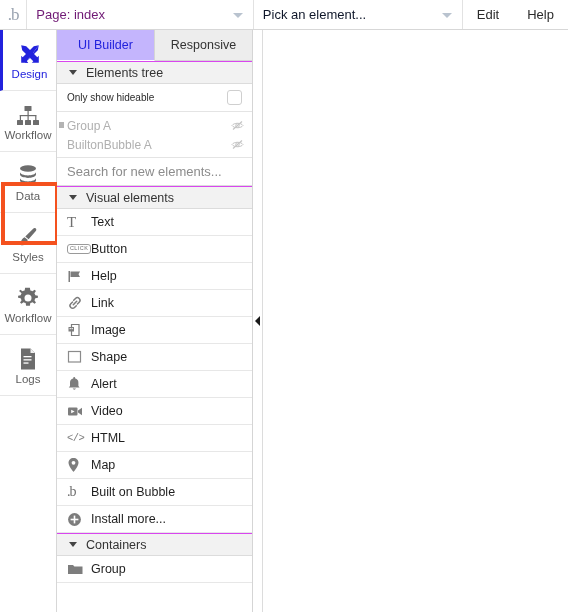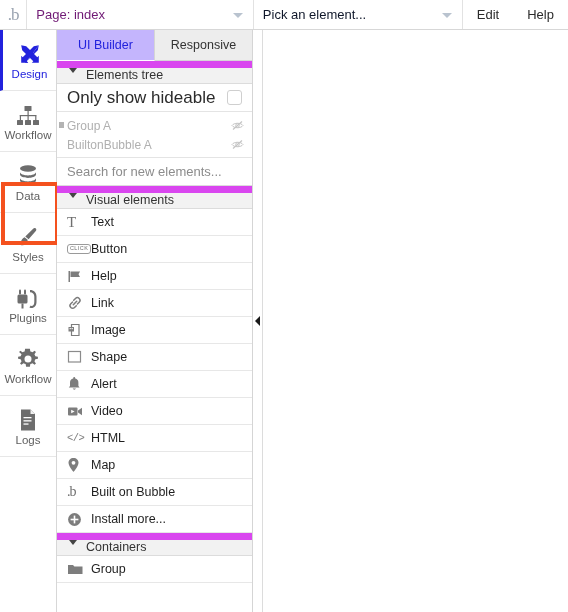--- a/index.html
+++ b/index.html
@@ -172,24 +172,24 @@
     background: #c4b5fd;
     color: #2222dd;
     border-bottom: 1px solid #ffffff;
     margin-bottom: -1px;
   }
 
   .section-head {
     height: 23px;
     min-height: 23px;
     display: flex;
-    align-items: flex-start;
+    align-items: center;
     background: #f2f2f2;
     border-bottom: 1px solid #dcdcdc;
-    border-top: 7px solid #d946ef;
+    border-top: 1px solid #d946ef;
     font-size: 12.5px;
     color: #333;
     padding-left: 12px;
     box-sizing: border-box;
   }
   .section-head .tri {
     width: 0; height: 0;
     border-left: 4.5px solid transparent;
     border-right: 4.5px solid transparent;
     border-top: 5px solid #444;
@@ -197,21 +197,21 @@
   }
 
   .opt-row {
     height: 28px;
     min-height: 28px;
     display: flex;
     align-items: center;
     padding: 0 10px 0 10px;
     border-bottom: 1px solid #e4e4e4;
     box-sizing: border-box;
-    font-size: 17px;
+    font-size: 10px;
     color: #2b2b2b;
   }
   .opt-row .spacer { flex: 1; }
   .cbox {
     width: 15px;
     height: 15px;
     border: 1px solid #cfcfcf;
     border-radius: 3px;
     background: #fff;
     box-sizing: border-box;
@@ -425,34 +425,20 @@
           <svg width="24" height="24" viewBox="0 0 24 24">
             <g fill="#6d6d6d">
               <path d="M19.5 3.3 C20.4 4 20.6 5 20 5.7 L12.6 14.2 L9.3 11.4 L17.4 3.6 C18.1 2.9 18.8 2.8 19.5 3.3 Z"></path>
               <path d="M8.6 12.2 L11.9 15 L9.6 18.6 C8.7 20 6.8 20.7 5.3 20.2 C4 19.8 3.4 19 3.6 18.6 C4.2 18.2 4.7 17.5 5 16.5 C5.5 14.8 6.8 13 8.6 12.2 Z"></path>
             </g>
           </svg>
         </span>
         <span class="rail-label">Styles</span>
       </div>
 
-      <div class="rail-item">
-        <span class="rail-ico">
-          <svg width="24" height="22" viewBox="0 0 24 22">
-            <g fill="#6d6d6d">
-              <rect x="3" y="1.5" width="2" height="5" rx="1"></rect>
-              <rect x="8" y="1.5" width="2" height="5" rx="1"></rect>
-              <rect x="1.5" y="6.5" width="10" height="9" rx="1.5"></rect>
-              <rect x="5.5" y="15.5" width="2" height="5"></rect>
-              <path d="M14 2 C17.8 2 20.5 4.5 20.5 8.5 L20.5 14 C20.5 17.5 18.5 20 15.5 20 C14.3 20 13.4 19.4 13.4 19.4 L14.6 17.6 C14.6 17.6 15 18 15.5 18 C17.1 18 18.3 16.4 18.3 14 L18.3 8.5 C18.3 5.8 16.6 4.2 14 4.2 Z"></path>
-            </g>
-          </svg>
-        </span>
-        <span class="rail-label">Plugins</span>
-      </div>
 
       <div class="rail-item">
         <span class="rail-ico">
           <svg width="24" height="24" viewBox="0 0 24 24">
             <g fill="#6d6d6d">
               <path d="M12 1.8 l1.9 0 .45 2.6 a7.8 7.8 0 0 1 2.1.88 l2.15-1.52 1.35 1.35 -1.52 2.15 a7.8 7.8 0 0 1 .88 2.1 l2.6.45 0 1.9 -2.6.45 a7.8 7.8 0 0 1 -.88 2.1 l1.52 2.15 -1.35 1.35 -2.15-1.52 a7.8 7.8 0 0 1 -2.1.88 l-.45 2.6 -1.9 0 -1.9 0 -.45-2.6 a7.8 7.8 0 0 1 -2.1-.88 l-2.15 1.52 -1.35-1.35 1.52-2.15 a7.8 7.8 0 0 1 -.88-2.1 l-2.6-.45 0-1.9 2.6-.45 a7.8 7.8 0 0 1 .88-2.1 L3.05 5.11 4.4 3.76 6.55 5.28 a7.8 7.8 0 0 1 2.1-.88 L9.1 1.8 Z"></path>
               <circle cx="12" cy="12" r="3.5" fill="#ffffff"></circle>
             </g>
           </svg>
         </span>

